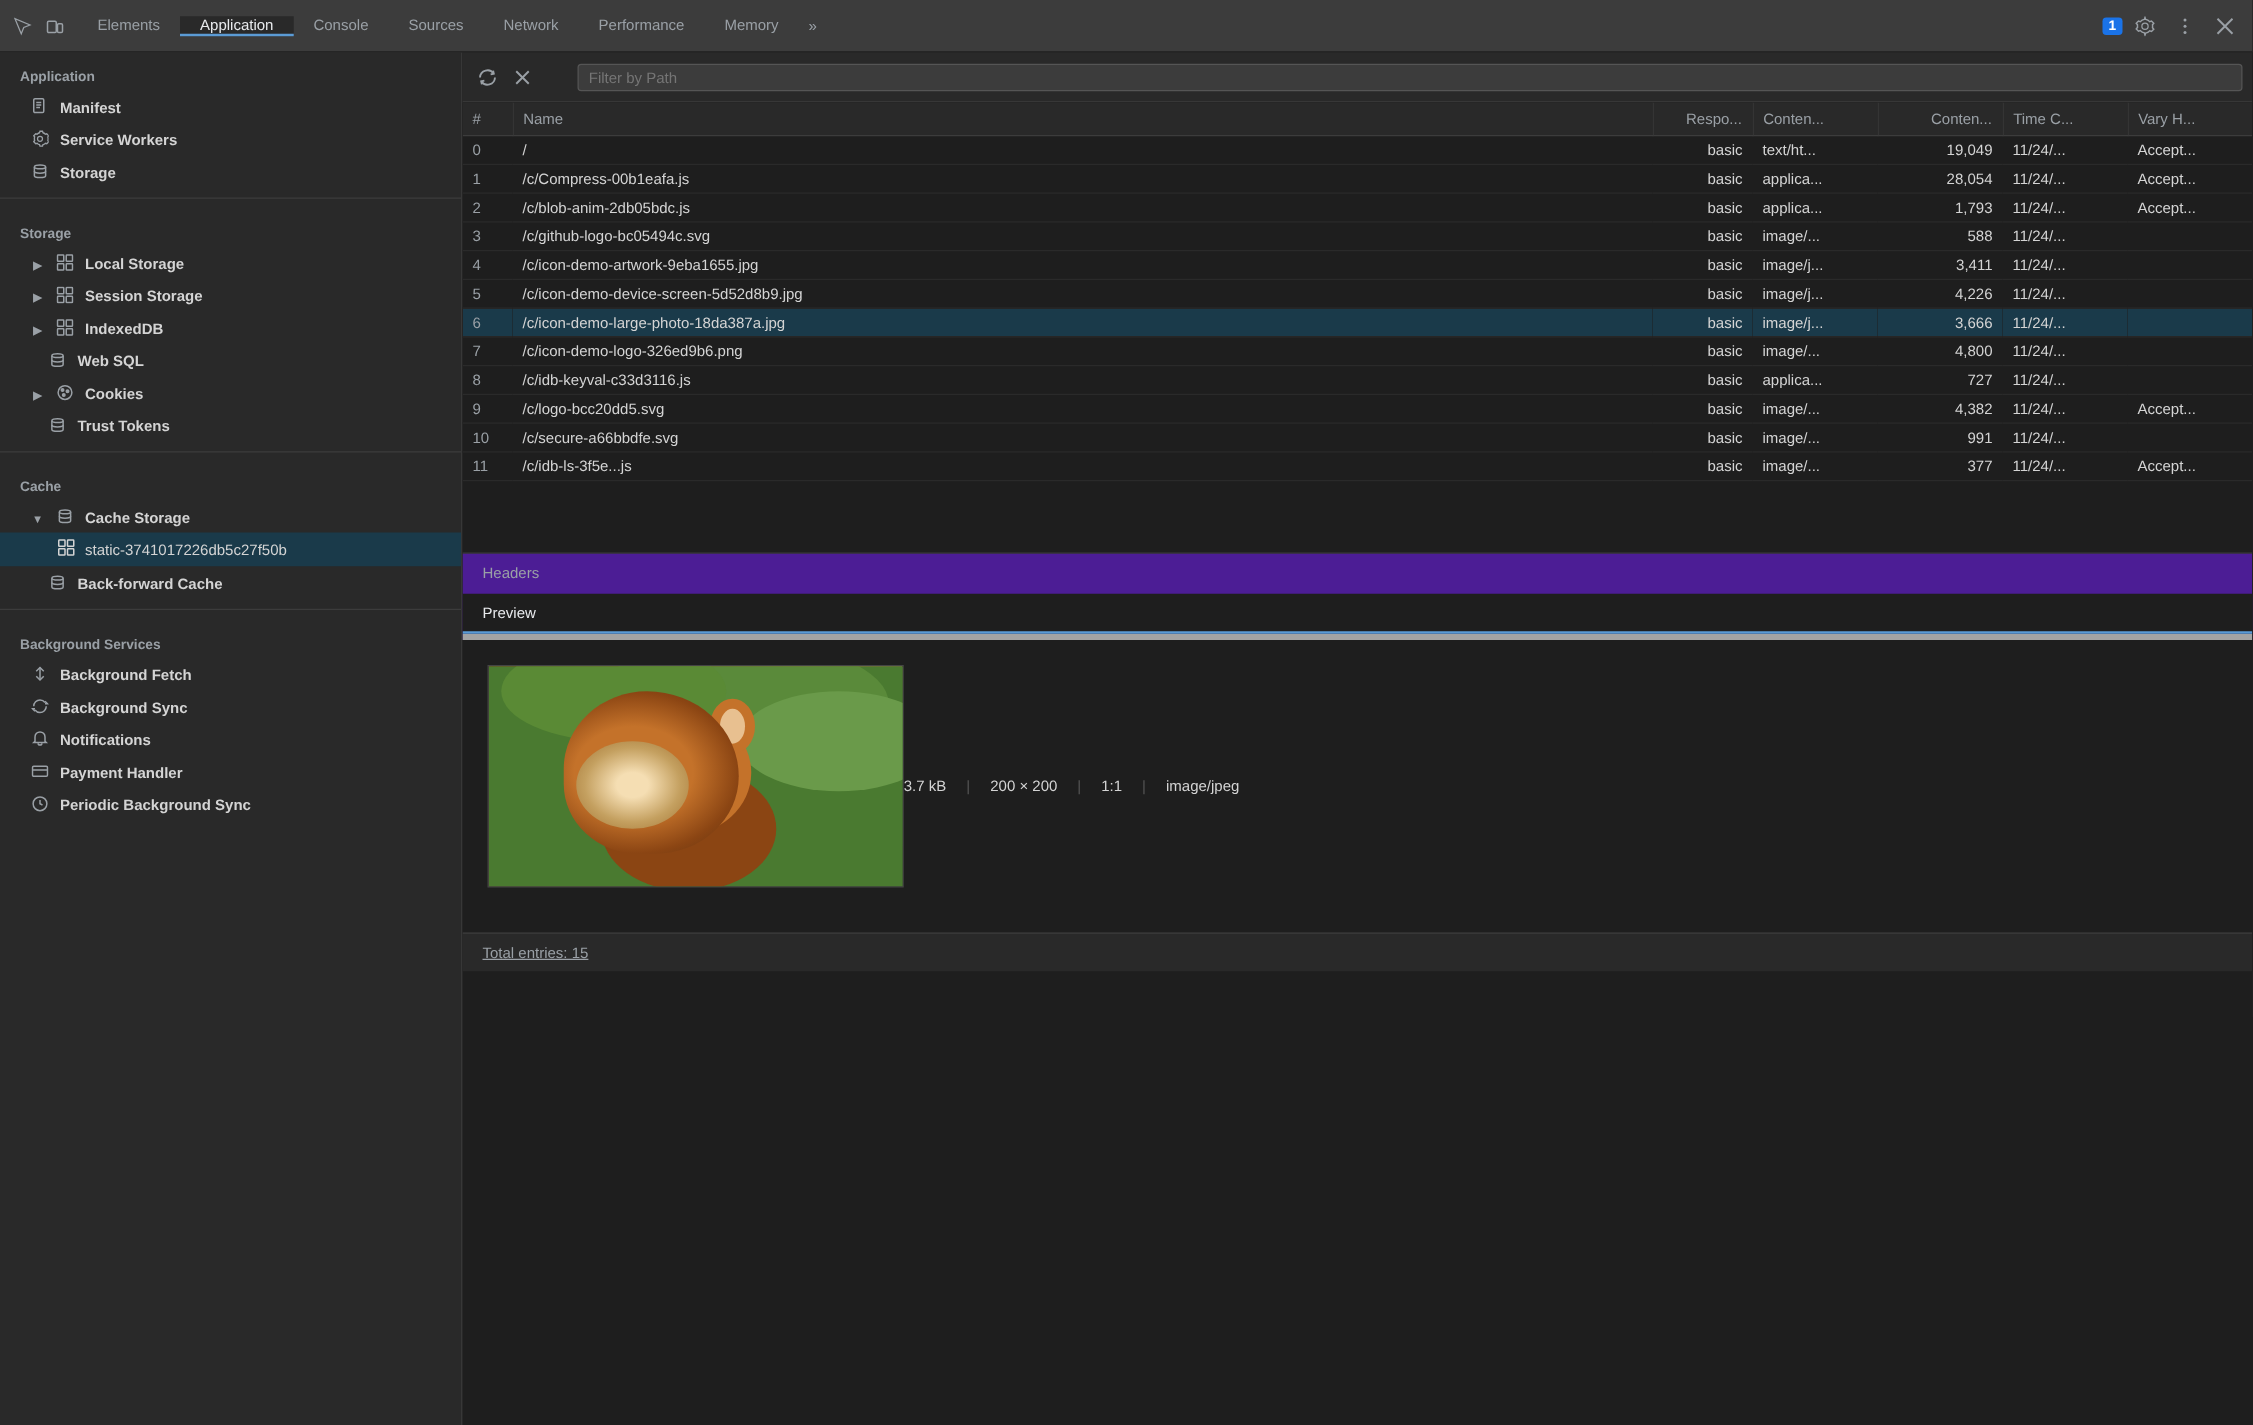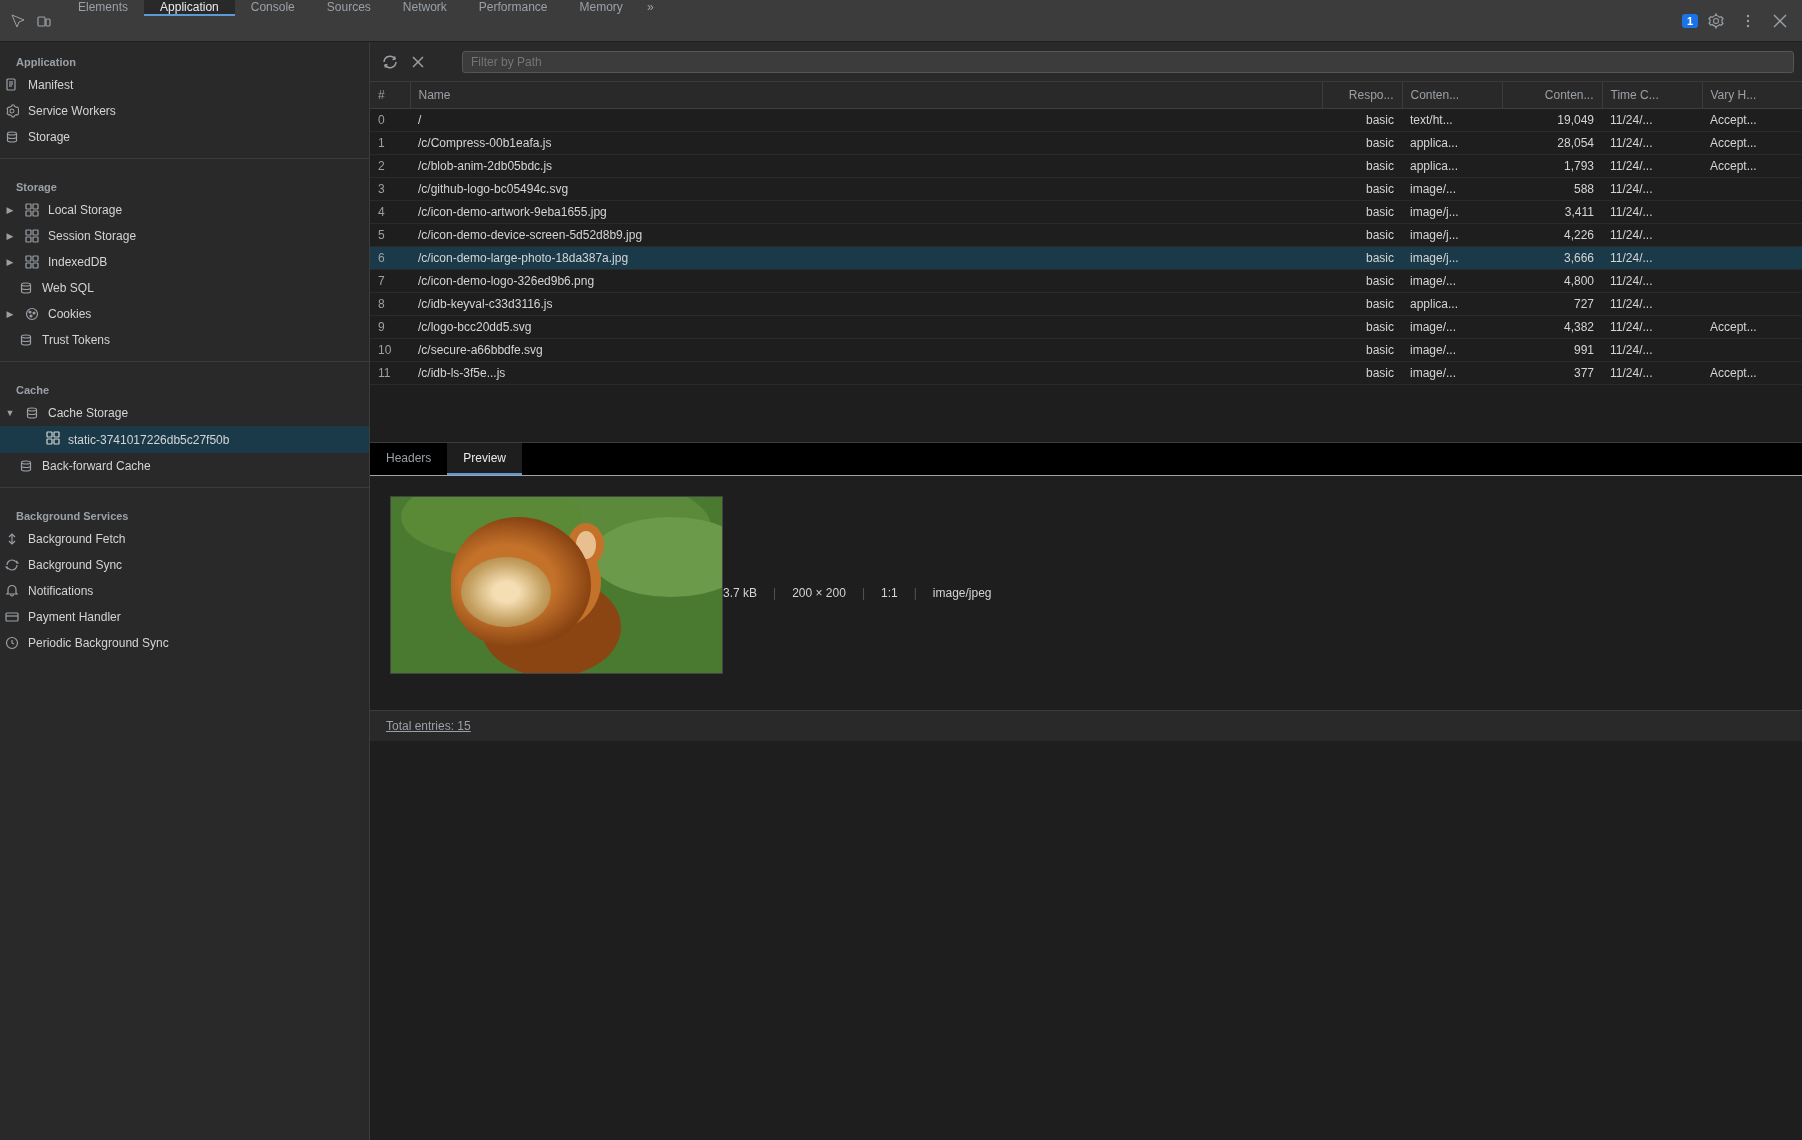--- a/index.html
+++ b/index.html
@@ -4,42 +4,42 @@
   <style>
     * { box-sizing: border-box; margin: 0; padding: 0; }
     body { font-family: -apple-system, 'Segoe UI', sans-serif; font-size: 12px; background: #292929; color: #d4d4d4; display: flex; flex-direction: column; height: 1140px; width: 1802px; overflow: hidden; }
 
     
     .top-bar {
       display: flex; align-items: center; background: #3c3c3c; height: 42px; border-bottom: 1px solid #1e1e1e; flex-shrink: 0;
     }
     .top-bar-icons { display: flex; align-items: center; padding: 0 8px; gap: 6px; }
     .top-bar-icon { width: 20px; height: 20px; display: flex; align-items: center; justify-content: center; color: #9aa0a6; cursor: pointer; border-radius: 3px; }
-    .tab-list { display: flex; align-items: flex-start; height: 100%; }
+    .tab-list { display: flex; align-items: center; height: 100%; }
     .tab {
       display: flex; align-items: center; padding: 0 16px; cursor: pointer; color: #9aa0a6; border-bottom: 2px solid transparent; font-size: 12px; white-space: nowrap;
     }
     .tab.active { color: #e8eaed; border-bottom-color: #5b9bd5; background: #292929; }
     .tab-more { display: flex; align-items: center; padding: 0 8px; color: #9aa0a6; cursor: pointer; }
     .top-bar-right { margin-left: auto; display: flex; align-items: center; gap: 4px; padding-right: 8px; }
     .badge { background: #1a73e8; color: white; border-radius: 3px; padding: 1px 5px; font-size: 11px; font-weight: bold; }
     .icon-btn { width: 28px; height: 28px; display: flex; align-items: center; justify-content: center; color: #9aa0a6; cursor: pointer; border-radius: 3px; }
 
     
     .main-layout { display: flex; flex: 1; overflow: hidden; }
 
     
     .sidebar {
       width: 370px; flex-shrink: 0; background: #292929; overflow-y: auto; border-right: 1px solid #3c3c3c;
     }
     .sidebar-section-title {
       color: #9aa0a6; font-size: 11px; font-weight: 600; padding: 14px 16px 4px; text-transform: none; letter-spacing: 0;
     }
     .sidebar-item {
-      display: flex; align-items: center; padding: 5px 16px 5px 4px; cursor: pointer; gap: 8px; color: #d4d4d4; font-size: 12px;
+      display: flex; align-items: flex-end; padding: 5px 16px 5px 24px; cursor: pointer; gap: 8px; color: #d4d4d4; font-size: 12px; font-weight: bold;
     }
     .sidebar-item .icon { width: 16px; height: 16px; display: flex; align-items: center; justify-content: center; flex-shrink: 0; color: #9aa0a6; }
     .sidebar-item .expand-arrow { width: 12px; height: 12px; display: flex; align-items: center; justify-content: center; color: #9aa0a6; font-size: 9px; }
     .sidebar-subitem {
       display: flex; align-items: center; padding: 5px 16px 5px 46px; cursor: pointer; gap: 8px; color: #d4d4d4; font-size: 12px;
     }
     .sidebar-subitem.active { background: #1a3a4a; }
     .sidebar-divider { border-top: 1px solid #3c3c3c; margin: 8px 0; }
 
     
@@ -71,21 +71,21 @@
     .col-num { width: 40px; color: #9aa0a6; }
     .col-name { min-width: 200px; }
     .col-response { width: 80px; text-align: right; }
     .col-content-type { width: 100px; }
     .col-content-length { width: 100px; text-align: right; }
     .col-time { width: 100px; }
     .col-vary { width: 100px; }
 
     
     .preview-panel { flex-shrink: 0; border-top: 1px solid #3c3c3c; display: flex; flex-direction: column; }
-    .preview-tabs { display: flex; background: #000000; border-bottom: 1px solid #a3a3a3; }
+    .preview-tabs { display: flex; background: #4c1d95; border-bottom: 5px solid #a3a3a3; flex-direction: column; }
     .preview-tab {
       padding: 8px 16px; cursor: pointer; color: #9aa0a6; font-size: 12px; border-bottom: 2px solid transparent;
     }
     .preview-tab.active { color: #e8eaed; border-bottom-color: #5b9bd5; background: #1e1e1e; }
     .preview-content {
       flex: 1; background: #1e1e1e; display: flex; flex-direction: row; align-items: center; justify-content: flex-start; padding: 20px; overflow: auto;
     }
     .preview-image-container { margin-bottom: 16px; }
     .preview-image {
       width: 333px; height: 178px; background: linear-gradient(135deg, #8B6914 0%, #c4722a 20%, #d4822a 35%, #e8a040 50%, #7a9a3a 70%, #5a8a3a 85%, #4a7a2a 100%);

